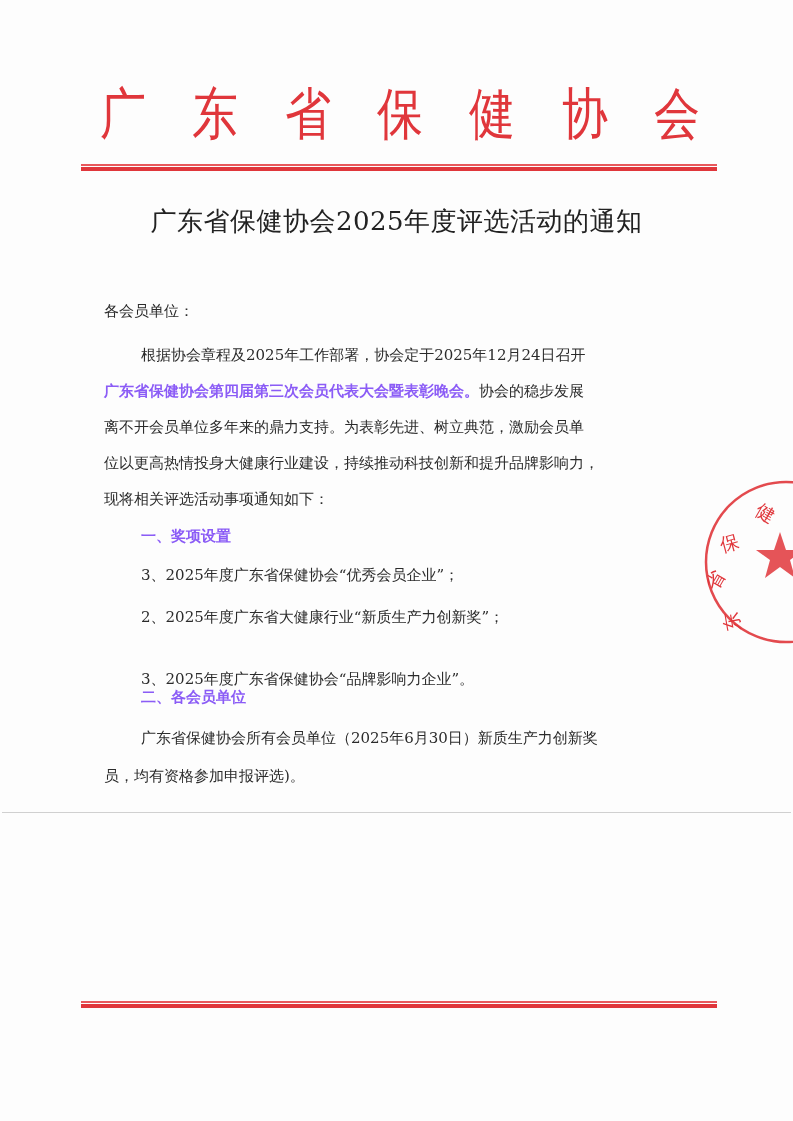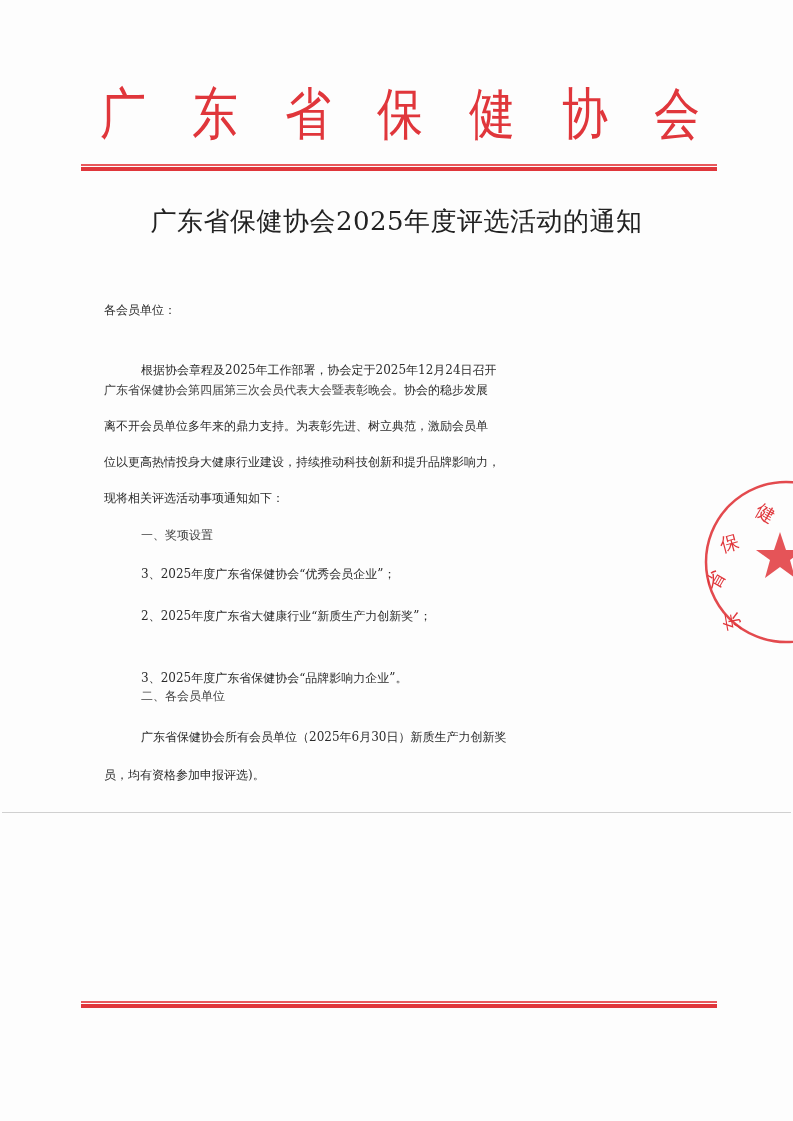--- a/index.html
+++ b/index.html
@@ -23,22 +23,22 @@
     }
     .red-rule .thin { height: 2px; background: #e8585c; }
     .red-rule .gap { height: 1px; background: transparent; }
     .red-rule .thick { height: 4px; background: #e0363b; }
     #rule-top { top: 164px; }
     #rule-bottom { top: 1001px; }
     .doc-title {
       position: absolute; left: 0; right: 0; top: 204px; text-align: center;
       font-size: 26px; color: #222; letter-spacing: 0.5px;
     }
-    .line { position: absolute; white-space: nowrap; font-size: 12px; color: #2b2b2b; }
-    .bold { font-weight: normal; color: #404040; }
+    .line { position: absolute; white-space: nowrap; font-size: 15px; color: #2b2b2b; }
+    .bold { font-weight: bold; color: #8b5cf6; }
     .scan-line {
       position: absolute; left: 2px; right: 2px; top: 812px; height: 1px; background: #d0d0d0;
     }
     .stamp { position: absolute; left: 700px; top: 480px; width: 93px; height: 170px; }
   </style>
 </head>
 <body>
 
 <div class="masthead">
   <span>广</span>
@@ -53,21 +53,21 @@
 <div class="red-rule" id="rule-top">
   <div class="thin"></div>
     <div class="gap"></div>
     <div class="thick"></div>
 </div>
 
 <div class="doc-title">广东省保健协会2025年度评选活动的通知</div>
 
 <div class="line" style="left:104px; top:302px;">各会员单位：</div>
 
-<div class="line" style="left:141px; top:346px;margin-top:16px;">根据协会章程及2025年工作部署，协会定于2025年12月24日召开</div>
+<div class="line" style="left:141px; top:346px;">根据协会章程及2025年工作部署，协会定于2025年12月24日召开</div>
 <div class="line" style="left:104px; top:382px;">
   <span class="bold">广东省保健协会第四届第三次会员代表大会暨表彰晚会。</span><span>协会的稳步发展</span>
 </div>
 <div class="line" style="left:104px; top:418px;font-family:Liberation Serif, serif;">离不开会员单位多年来的鼎力支持。为表彰先进、树立典范，激励会员单</div>
 <div class="line" style="left:104px; top:454px;">位以更高热情投身大健康行业建设，持续推动科技创新和提升品牌影响力，</div>
 <div class="line" style="left:104px; top:490px;">现将相关评选活动事项通知如下：</div>
 
 <div class="line bold" style="left:141px; top:527px;">一、奖项设置</div>
 <div class="line" style="left:141px; top:566px;">3、2025年度广东省保健协会“优秀会员企业”；</div>
 <div class="line" style="left:141px; top:608px;">2、2025年度广东省大健康行业“新质生产力创新奖”；</div>

